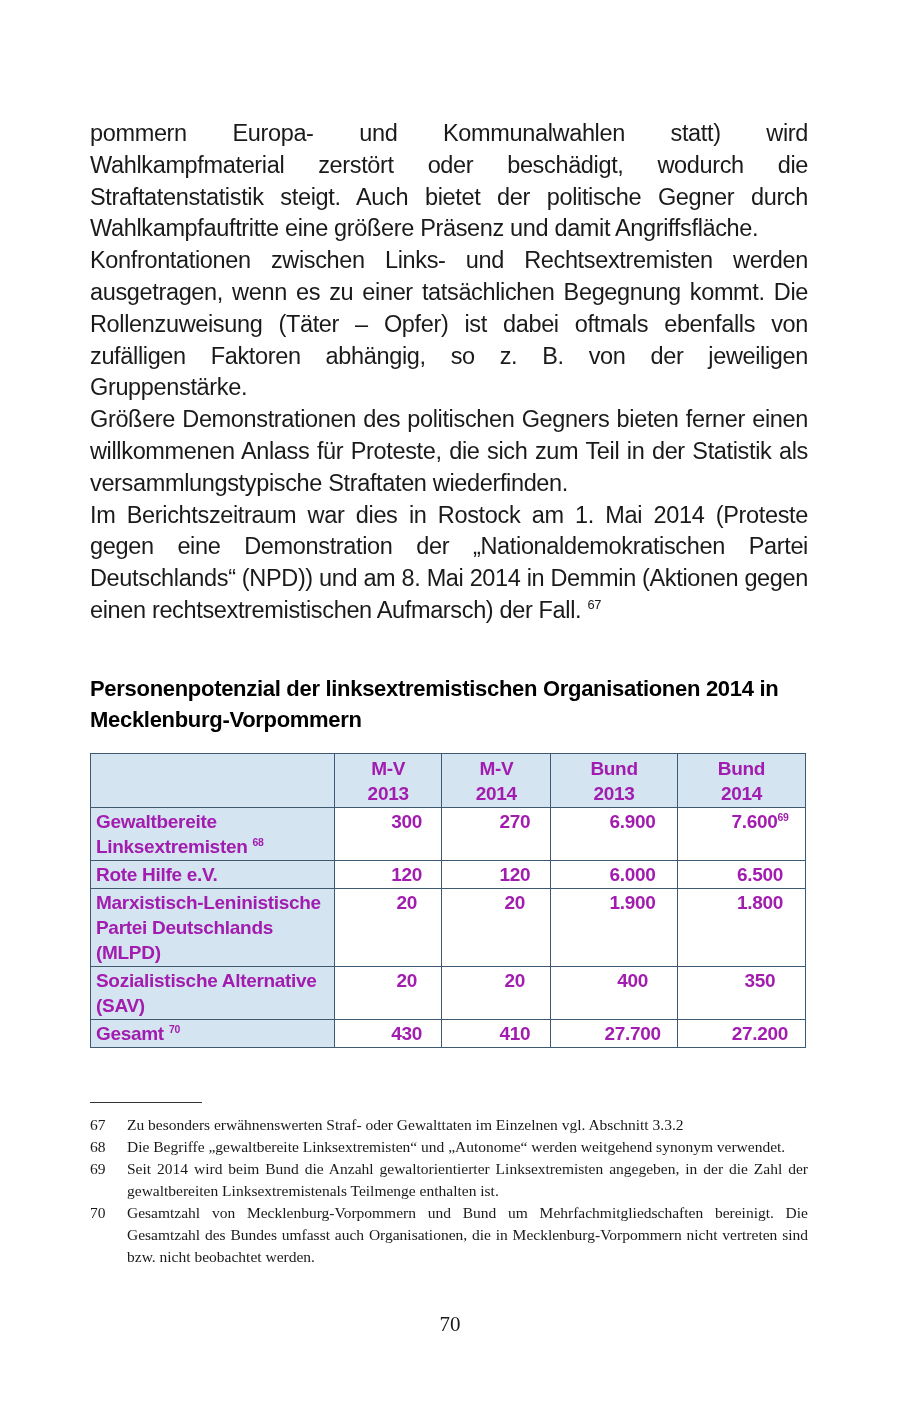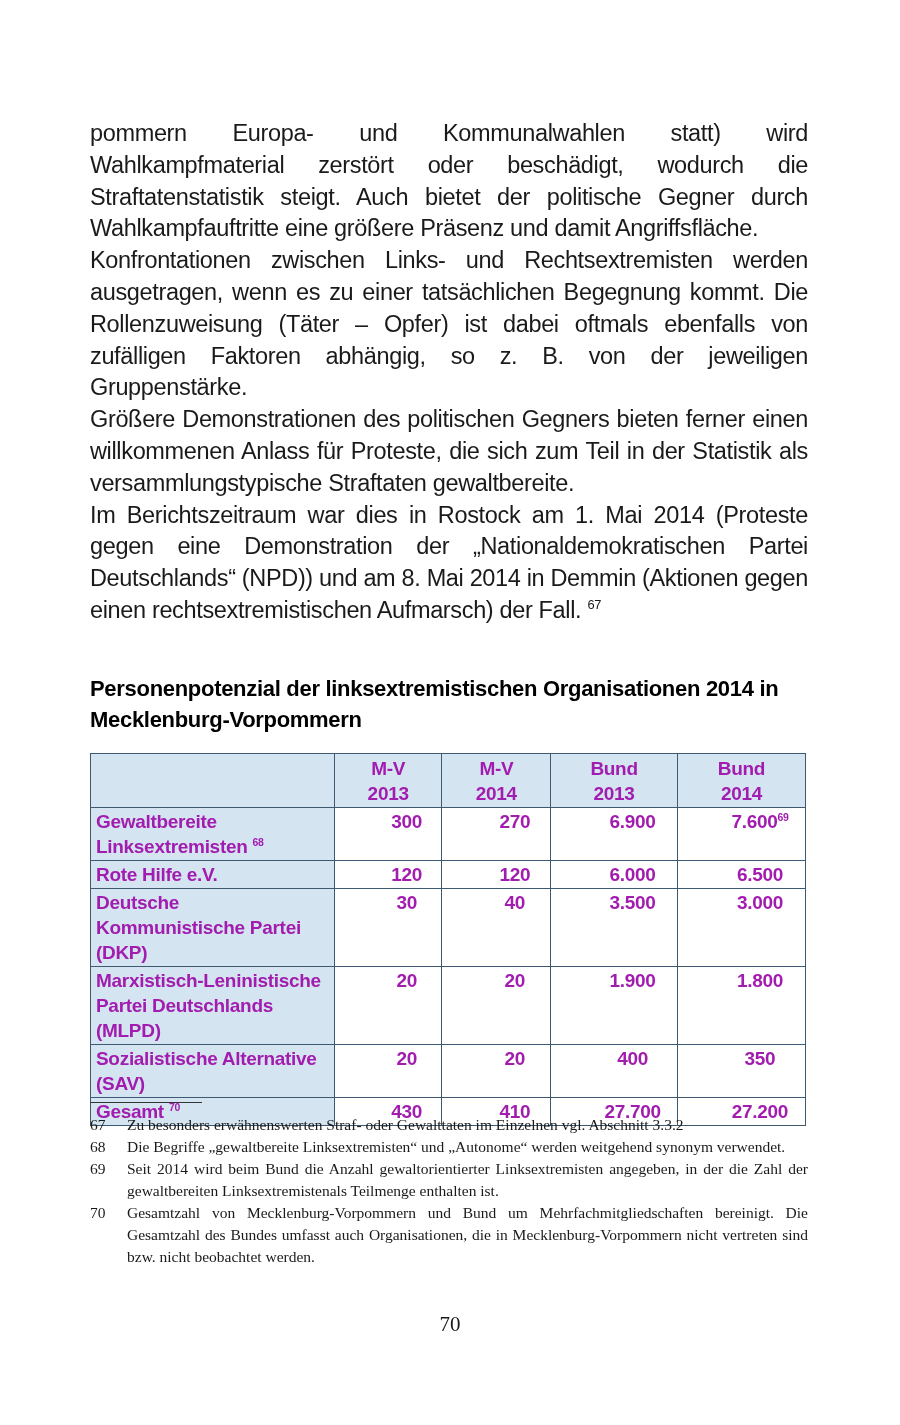--- a/index.html
+++ b/index.html
@@ -66,21 +66,21 @@
     font-family: "Liberation Serif", serif; font-size: 21px; color: #1a1a1a;
   }
 </style>
 </head>
 <body>
 
 <div class="page">
   <div class="body-text">
     <p>pommern Europa- und Kommunalwahlen statt) wird Wahlkampfmaterial zerstört oder beschädigt, wodurch die Straftatenstatistik steigt. Auch bietet der politische Gegner durch Wahlkampfauftritte eine größere Präsenz und damit Angriffsfläche.</p>
     <p>Konfrontationen zwischen Links- und Rechtsextremisten werden ausgetragen, wenn es zu einer tatsächlichen Begegnung kommt. Die Rollenzuweisung (Täter – Opfer) ist dabei oftmals ebenfalls von zufälligen Faktoren abhängig, so z. B. von der jeweiligen Gruppenstärke.</p>
-    <p>Größere Demonstrationen des politischen Gegners bieten ferner einen willkommenen Anlass für Proteste, die sich zum Teil in der Statistik als versammlungstypische Straftaten gewaltbereite.</p>
+    <p>Größere Demonstrationen des politischen Gegners bieten ferner einen willkommenen Anlass für Proteste, die sich zum Teil in der Statistik als versammlungstypische Straftaten wiederfinden.</p>
     <p><span>Im Berichtszeitraum war dies in Rostock am 1. Mai 2014 (Proteste gegen eine Demonstration der „Nationaldemokratischen Partei Deutschlands“ (NPD)) und am 8. Mai 2014 in Demmin (Aktionen gegen einen rechtsextremistischen Aufmarsch) der Fall.</span> <sup>67</sup></p>
   </div>
 
   <div class="table-title">Personenpotenzial der linksextremistischen Organisationen 2014 in Mecklenburg-Vorpommern</div>
 
   <table class="data">
     <thead>
       <tr>
         <th class="label-h"></th>
         <th class="c1"><span>M-V</span><br><span>2013</span></th>
@@ -96,27 +96,20 @@
         <td class="num c2">270</td>
         <td class="num c3">6.900</td>
         <td class="num c4"><span>7.600</span><sup>69</sup></td>
       </tr>
       <tr>
         <td class="label">Rote Hilfe e.V.</td>
         <td class="num c1">120</td>
         <td class="num c2">120</td>
         <td class="num c3">6.000</td>
         <td class="num c4">6.500</td>
-      </tr>
-      <tr>
-        <td class="label">Deutsche Kommunistische Partei (DKP)</td>
-        <td class="num c1">30</td>
-        <td class="num c2">40</td>
-        <td class="num c3">3.500</td>
-        <td class="num c4">3.000</td>
       </tr>
       <tr>
         <td class="label">Marxistisch-Leninistische Partei Deutschlands (MLPD)</td>
         <td class="num c1">20</td>
         <td class="num c2">20</td>
         <td class="num c3">1.900</td>
         <td class="num c4">1.800</td>
       </tr>
       <tr>
         <td class="label">Sozialistische Alternative (SAV)</td>

